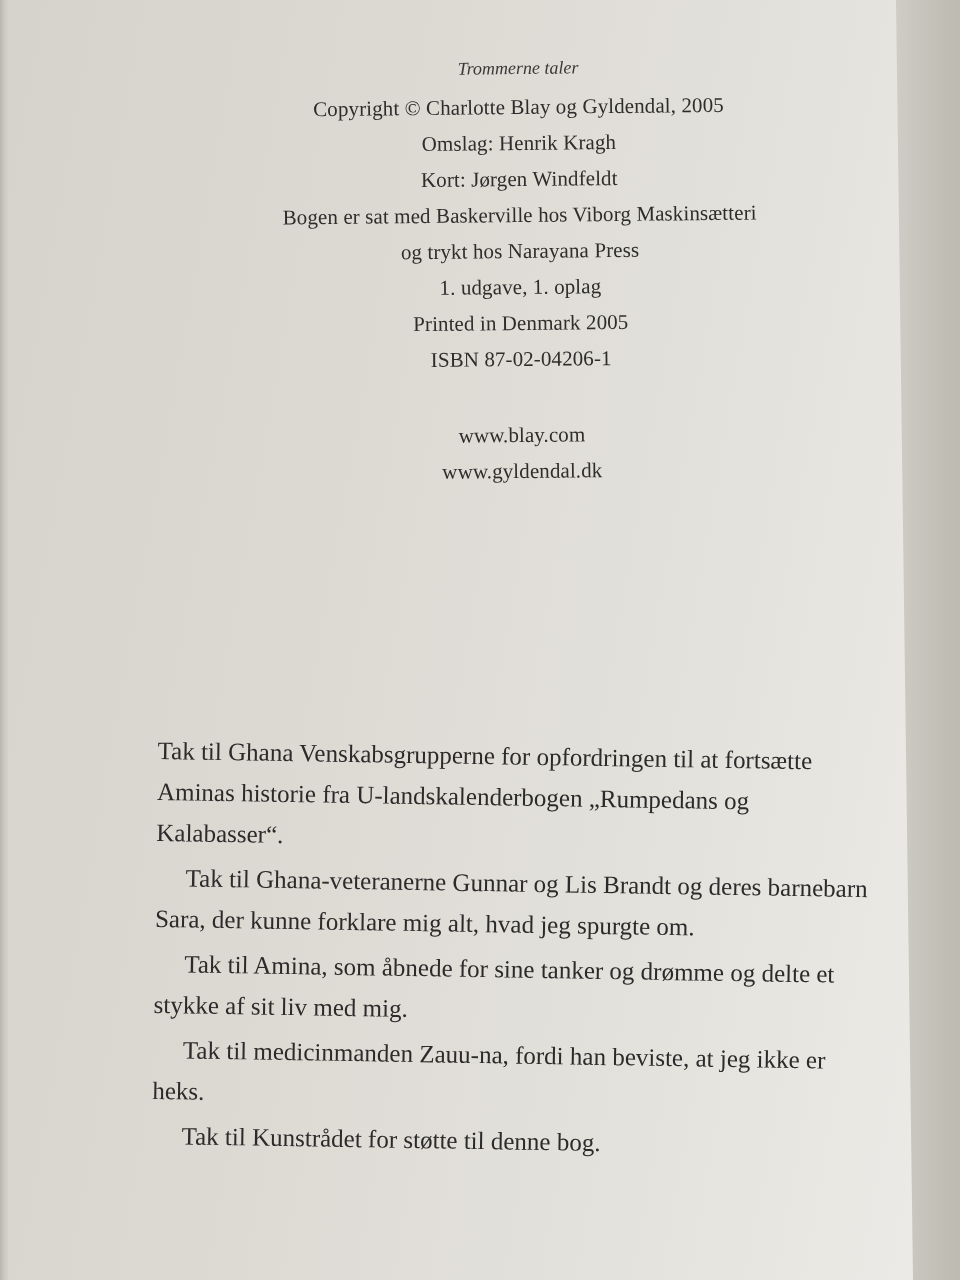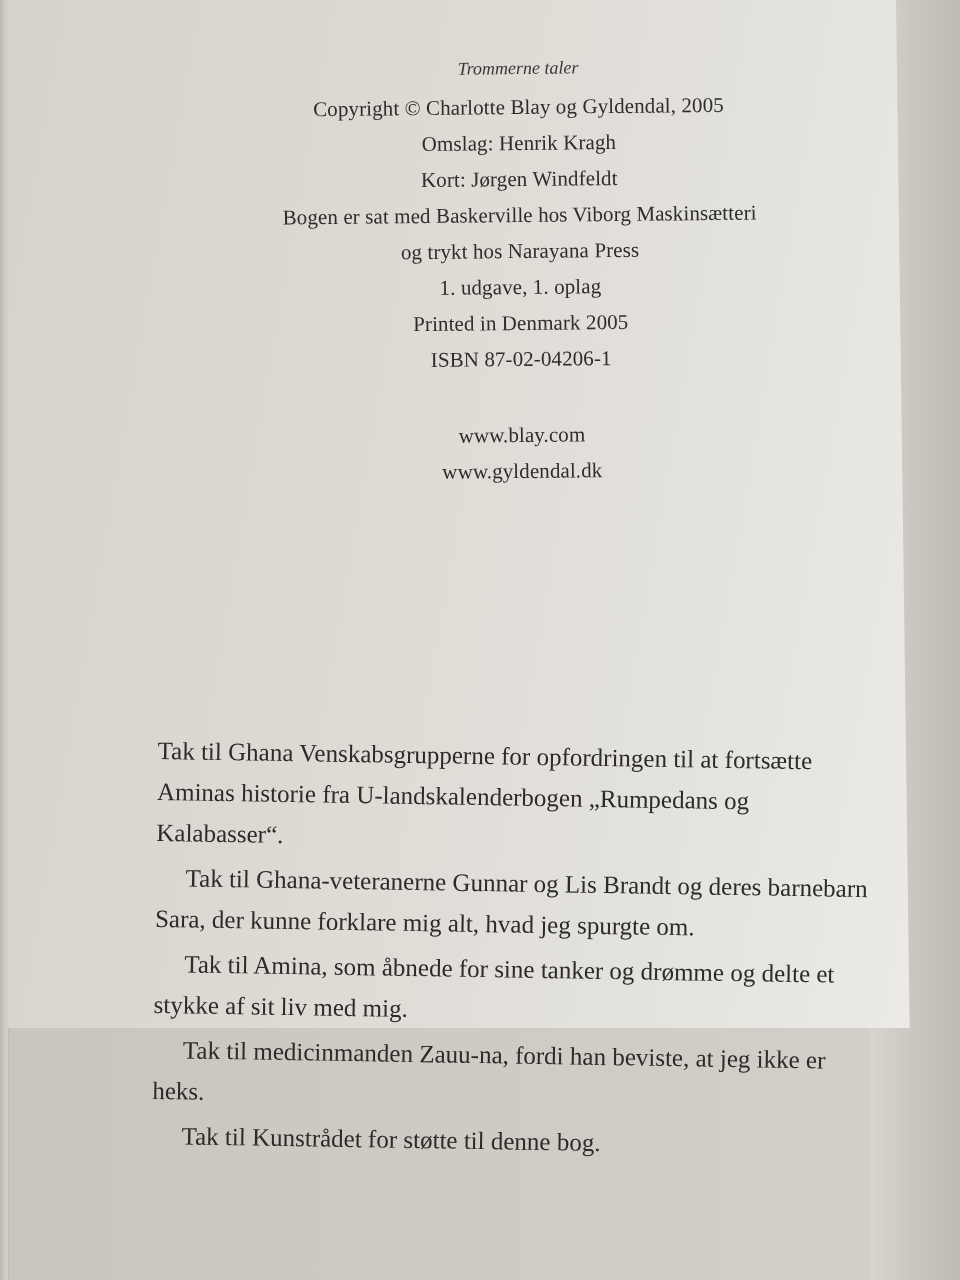--- a/index.html
+++ b/index.html
@@ -15,21 +15,21 @@
       width: 960px;
       height: 1280px;
       overflow: hidden;
       background: linear-gradient(90deg, #c9c6be 0%, #d3d0c9 100%);
     }
     .page {
       position: absolute;
       left: 8px;
       top: 0;
       width: 905px;
-      height: 1028px;
+      height: 1280px;
       background: linear-gradient(100deg, #d6d3cc 0%, #dcd9d2 35%, #e3e1dc 70%, #ebeae6 100%);
       clip-path: polygon(0 0, 888px 0, 905px 1280px, 0 1280px);
     }
     .page-edge-left {
       position: absolute;
       left: 0;
       top: 0;
       width: 8px;
       height: 1280px;
       background: linear-gradient(90deg, #b9b6ae 0%, #cdcac3 60%, #d4d1ca 100%);

